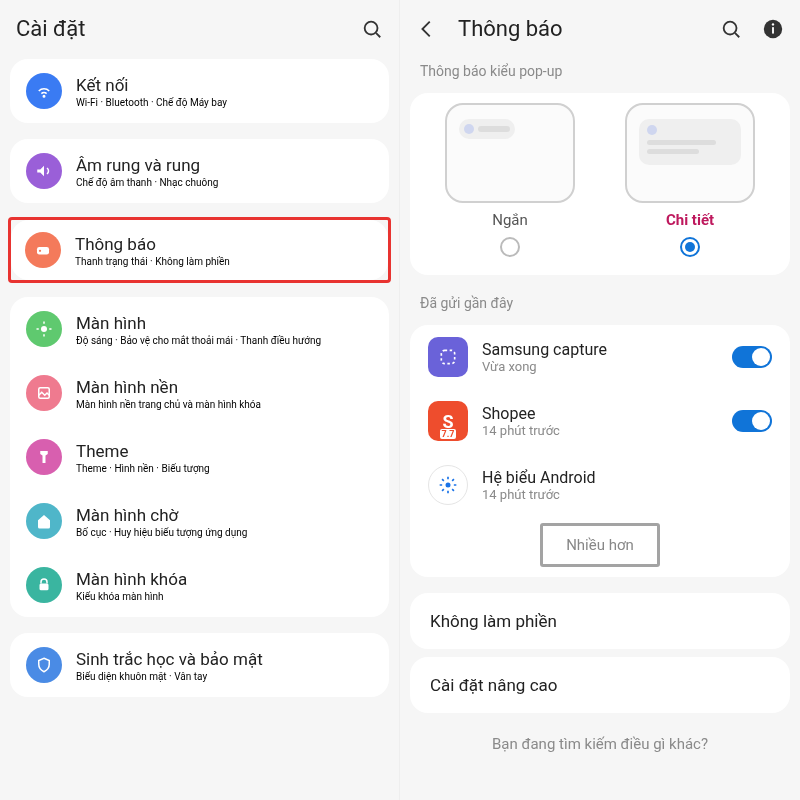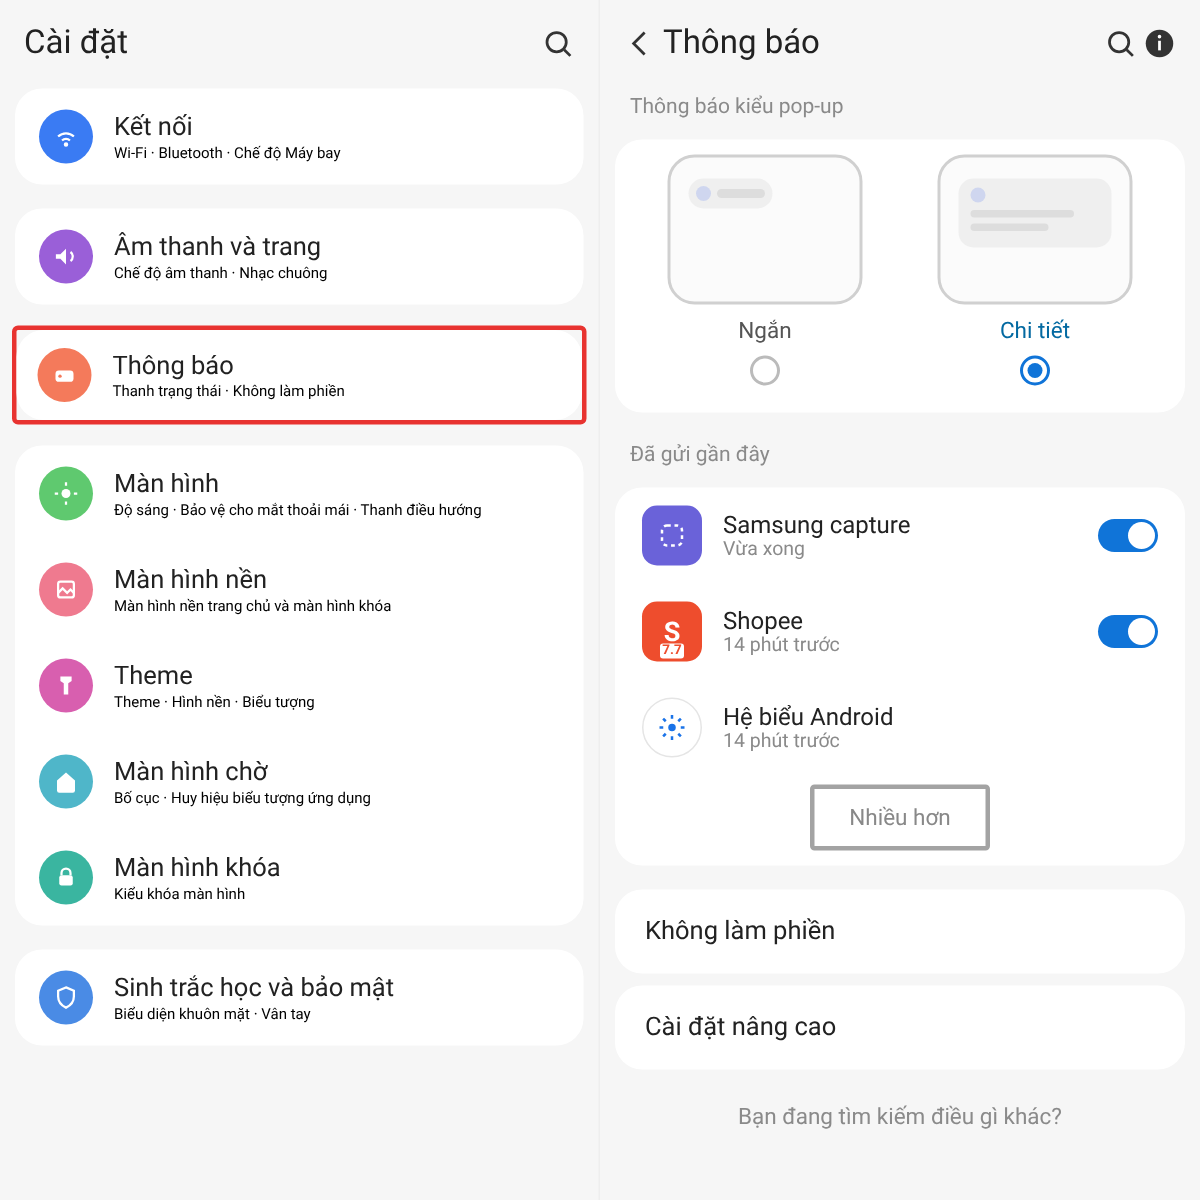--- a/index.html
+++ b/index.html
@@ -17,21 +17,21 @@
     background: #f6f6f6;
     display: flex;
     flex-direction: column;
     position: relative;
   }
   .pane-left { border-right: 1px solid #eee; }
   .header {
     display: flex;
     align-items: center;
     padding: 16px 16px 10px 16px;
-    gap: 4px;
+    gap: 20px;
   }
   .header-title {
     font-size: 22px;
     color: #222;
     flex: 1;
   }
   .header-icon {
     width: 22px;
     height: 22px;
     color: #333;
@@ -143,21 +143,21 @@
   .popup-detail .dot {
     width:10px; height:10px; border-radius:50%; background:#cfd6ef; margin-bottom:5px;
   }
   .popup-detail .line {
     height:5px; border-radius:3px; background:#ddd; margin-bottom:4px;
   }
   .popup-label {
     font-size: 15px;
     color: #555;
   }
-  .popup-label.selected { color: #0369a1; font-weight: 400; }
+  .popup-label.selected { color: #be185d; font-weight: 700; }
   .radio {
     width: 20px; height: 20px; border: 2px solid #bbb; border-radius: 50%;
     display:flex; align-items:center; justify-content:center;
   }
   .radio.selected { border-color: #1074d8; }
   .radio.selected::after {
     content:""; width:10px; height:10px; border-radius:50%; background:#1074d8;
   }
   
   .recent-row {
@@ -243,21 +243,21 @@
 
   <div class="card">
     <div class="row">
       <div class="icon-circle ic-purple">
         <svg class="icon-inner" width="18" height="18" viewBox="0 0 24 24" fill="currentColor">
             <path d="M3 10v4h4l5 5V5L7 10H3z"></path>
             <path d="M16 8a5 5 0 010 8" fill="none" stroke="currentColor" stroke-width="2"></path>
           </svg>
       </div>
       <div class="row-text">
-        <div class="row-title">Âm thanh và trang</div>
+        <div class="row-title">Âm rung và rung</div>
         <div class="row-sub">Chế độ âm thanh · Nhạc chuông</div>
       </div>
     </div>
   </div>
 
   <div class="highlight-red">
     <div class="card" style="margin:0;">
       <div class="row">
         <div class="icon-circle ic-orange">
           <svg class="icon-inner" width="18" height="18" viewBox="0 0 24 24" fill="currentColor">

